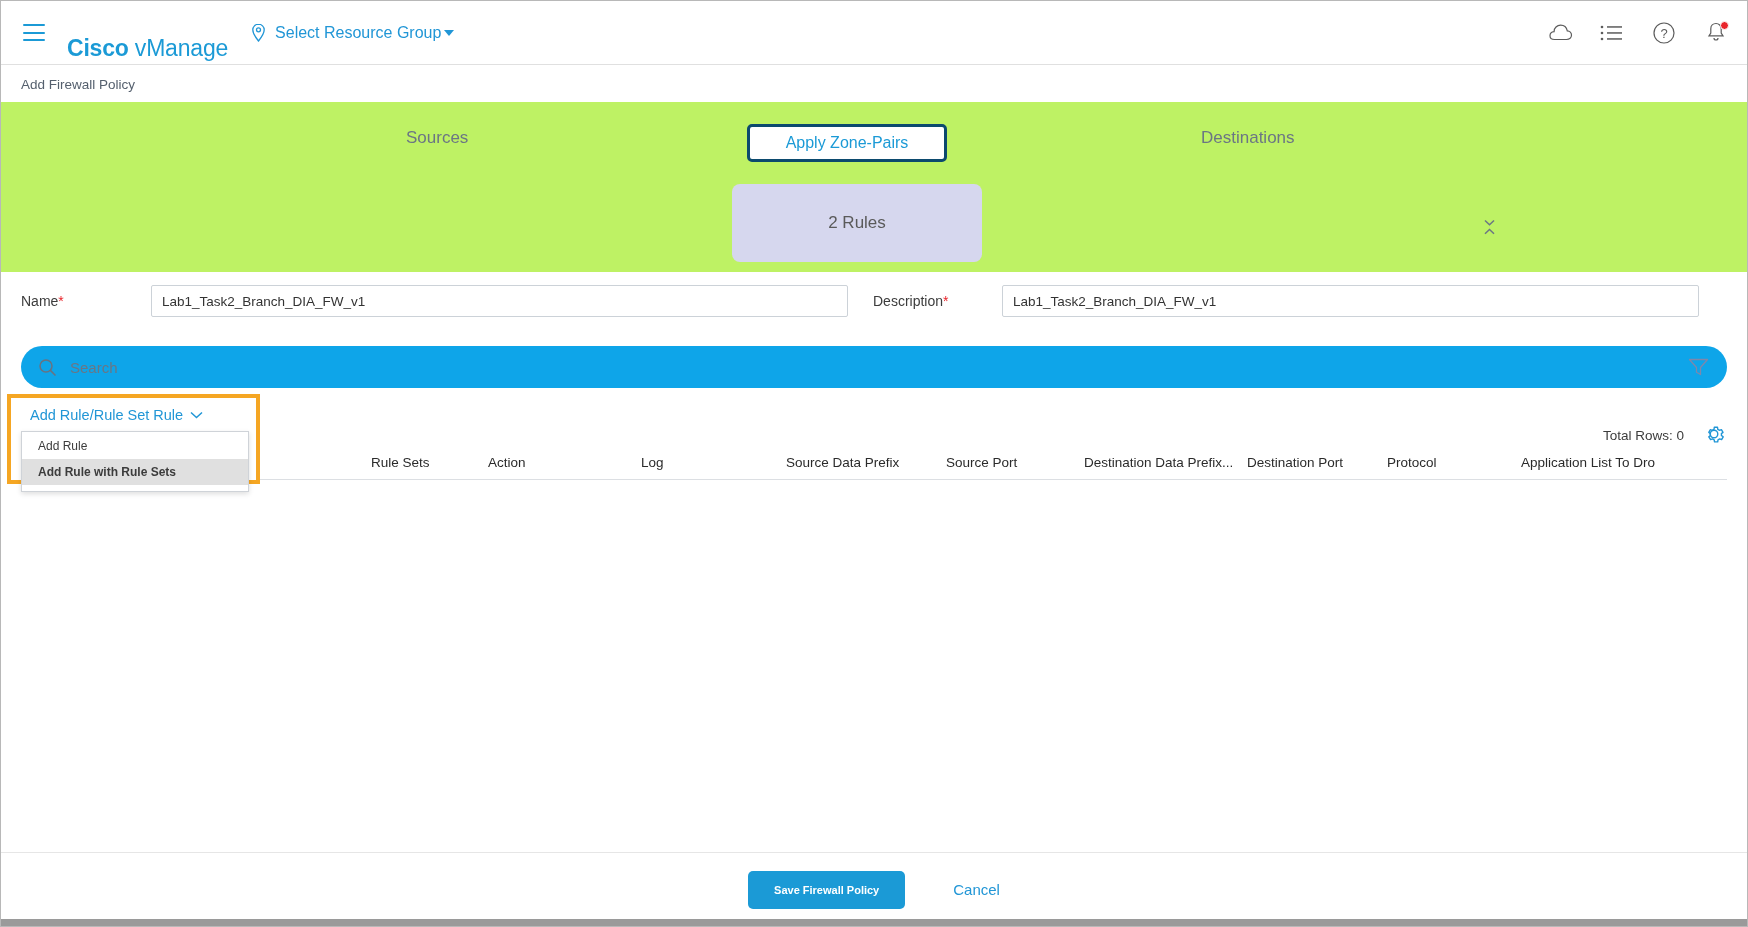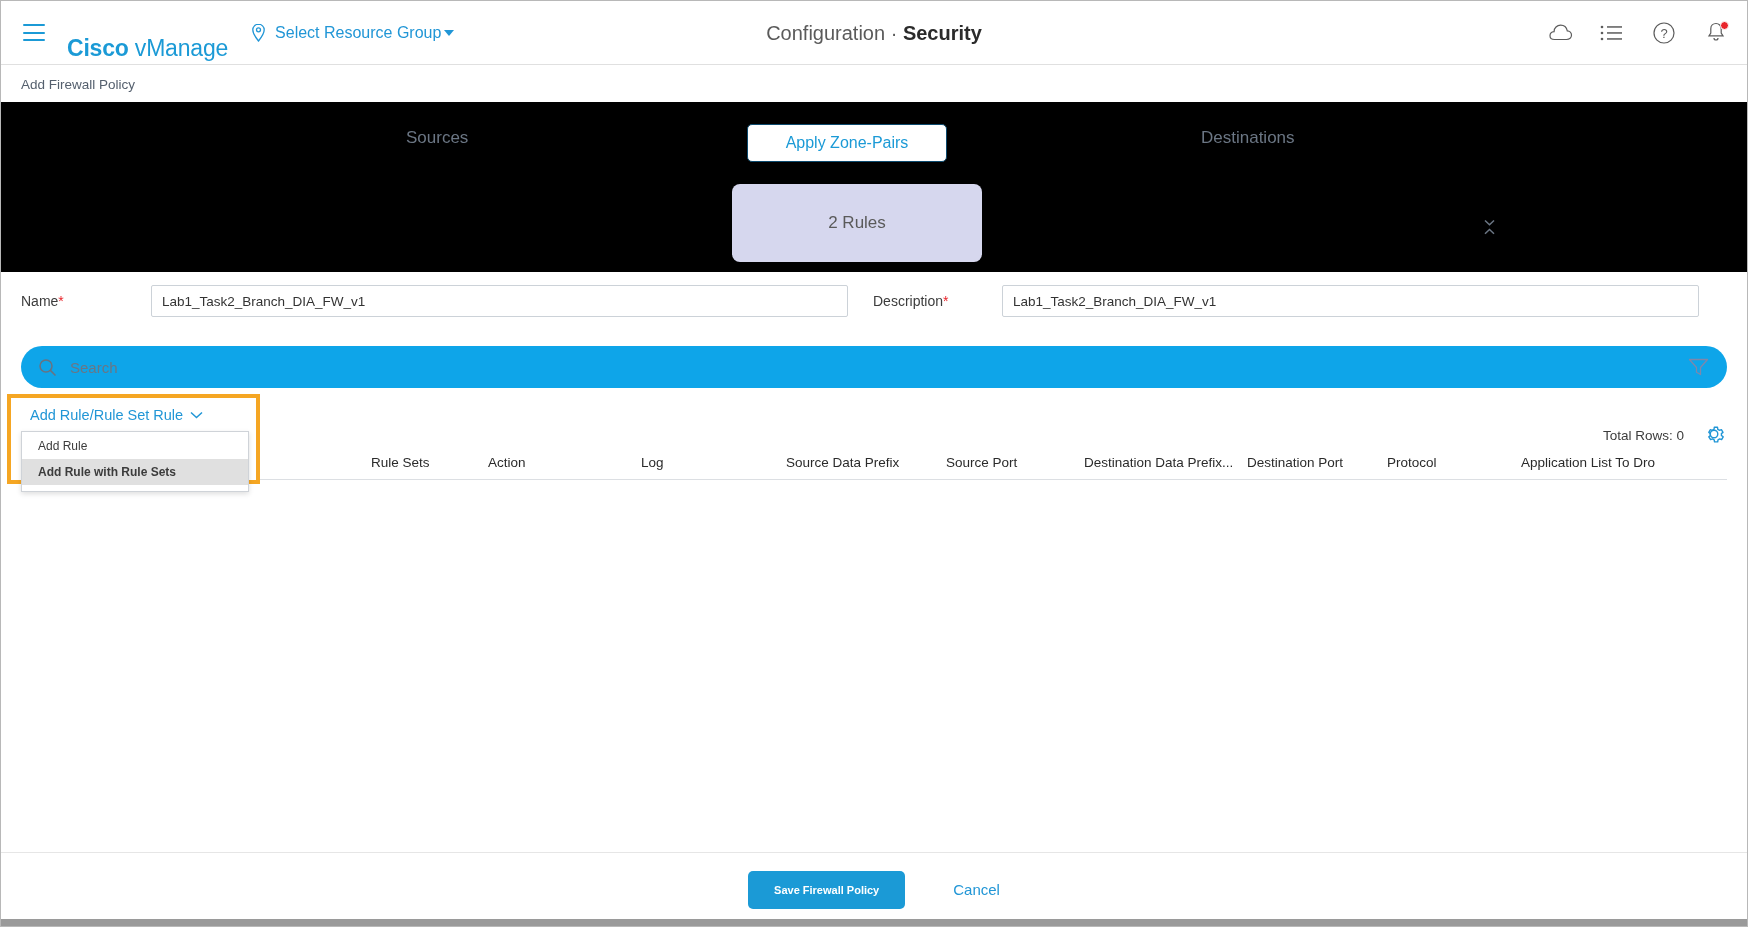--- a/index.html
+++ b/index.html
@@ -124,21 +124,21 @@
     padding: 12px 0 10px 20px;
     font-size: 13.5px;
     color: #55606e;
     background: #ffffff;
   }
 
   
   .zone-panel {
     position: relative;
     height: 170px;
-    background: #000000;
+    background: #bef264;
   }
   .zp-sources {
     position: absolute;
     left: 405px;
     top: 26px;
     font-size: 17px;
     color: #6b7684;
   }
   .zp-destinations {
     position: absolute;
@@ -146,21 +146,21 @@
     top: 26px;
     font-size: 17px;
     color: #6b7684;
   }
   .zp-apply-btn {
     position: absolute;
     left: 746px;
     top: 22px;
     width: 200px;
     height: 38px;
-    border: 1px solid #0c4a6e;
+    border: 3px solid #0c4a6e;
     border-radius: 5px;
     background: #ffffff;
     color: #1b9ad6;
     font-size: 16px;
     font-family: "Liberation Sans", sans-serif;
     cursor: pointer;
   }
   .zp-rules-box {
     position: absolute;
     left: 731px;
@@ -409,25 +409,20 @@
 
     <div class="resource-group">
       <svg class="pin-icon" viewBox="0 0 17 20">
         <path d="M8.5 1.2C5.3 1.2 2.8 3.7 2.8 6.8c0 4.2 5.7 11.2 5.7 11.2s5.7-7 5.7-11.2c0-3.1-2.5-5.6-5.7-5.6z" fill="none" stroke="#2196d6" stroke-width="1.3"></path>
         <circle cx="8.5" cy="6.8" r="2" fill="none" stroke="#2196d6" stroke-width="1.3"></circle>
       </svg>
       <span>Select Resource Group</span>
       <span class="rg-caret"></span>
     </div>
 
-    <div class="page-title">
-      <span>Configuration</span>
-      <span>·</span>
-      <span class="t-strong">Security</span>
-    </div>
 
     <div class="topbar-right">
       <div class="tb-icon">
         <svg width="25" height="19" viewBox="0 0 25 19">
           <path d="M6.5 16.5h12c3 0 5-2 5-4.4 0-2.3-1.8-4.2-4.2-4.3C18.6 4.5 15.9 2.2 12.6 2.2 9 2.2 6.1 5 6.1 8.4c0 .1 0 .2 0 .3C3.6 9 2 10.6 2 12.7c0 2.1 1.8 3.8 4.5 3.8z" fill="none" stroke="#5c5c5c" stroke-width="1.2"></path>
         </svg>
       </div>
       <div class="tb-icon">
         <svg width="24" height="18" viewBox="0 0 24 18">
           <circle cx="2" cy="3" r="1.3" fill="#5c5c5c"></circle>

